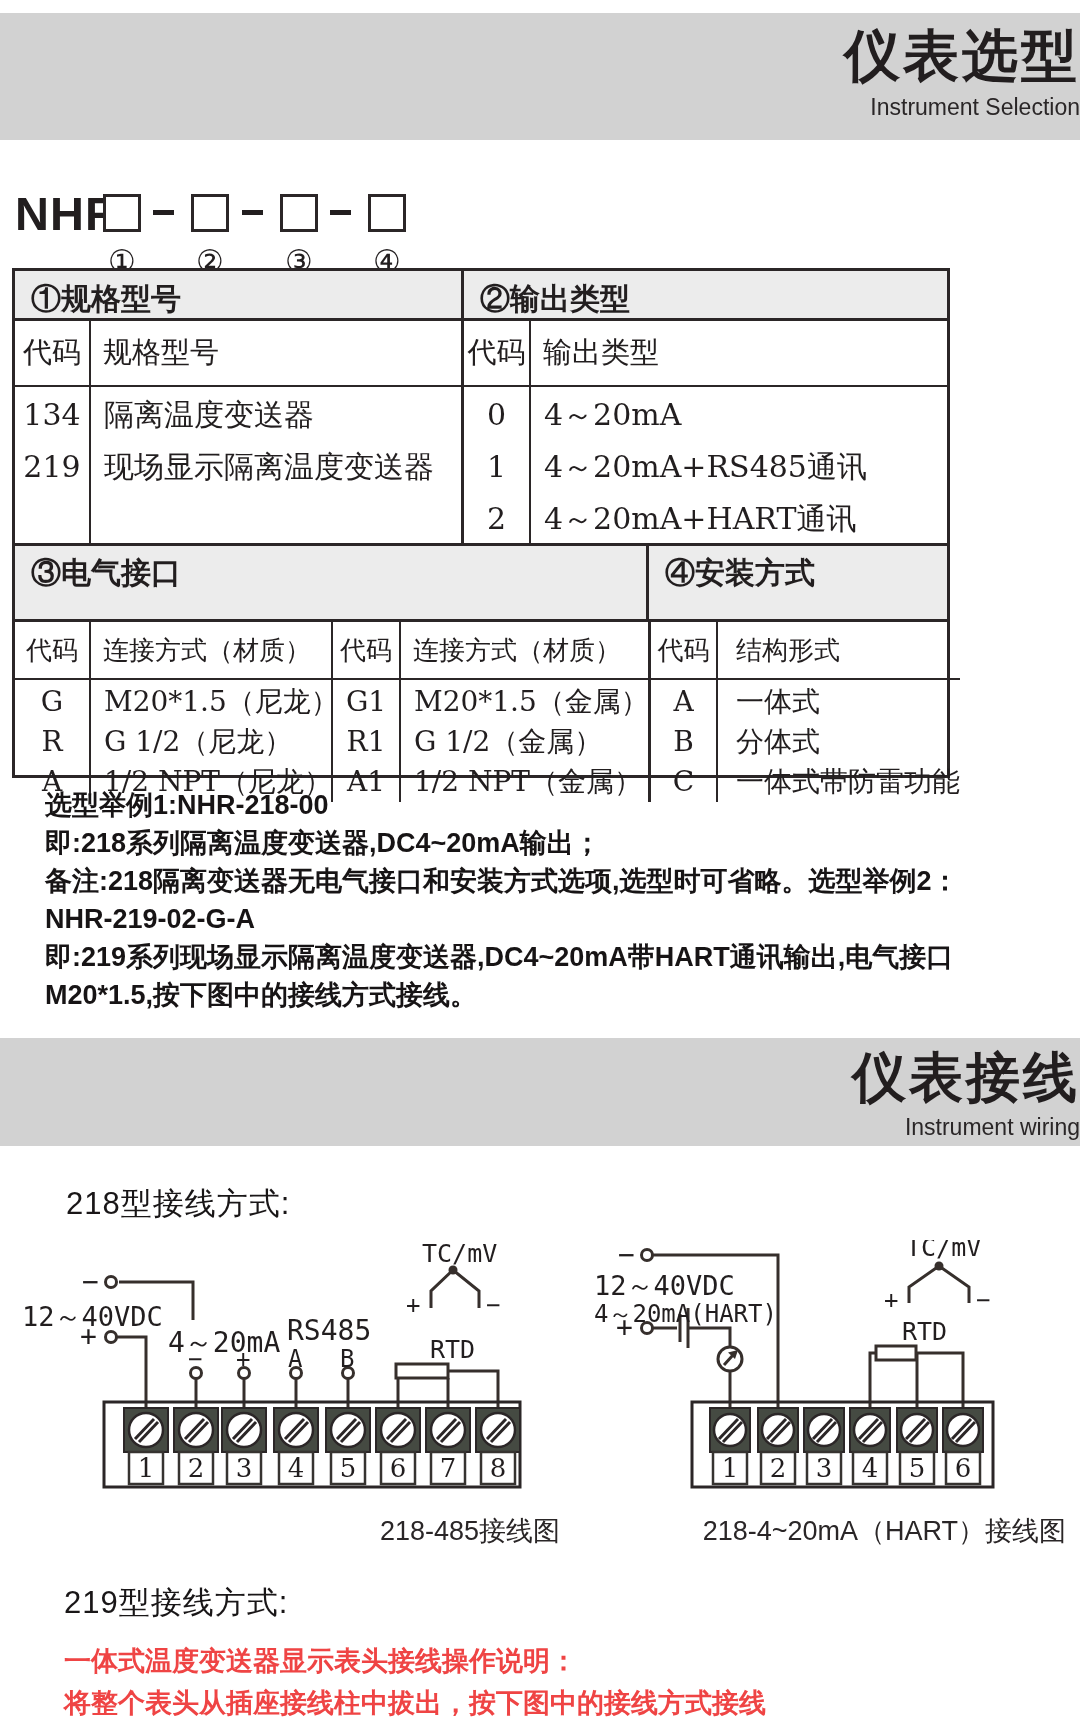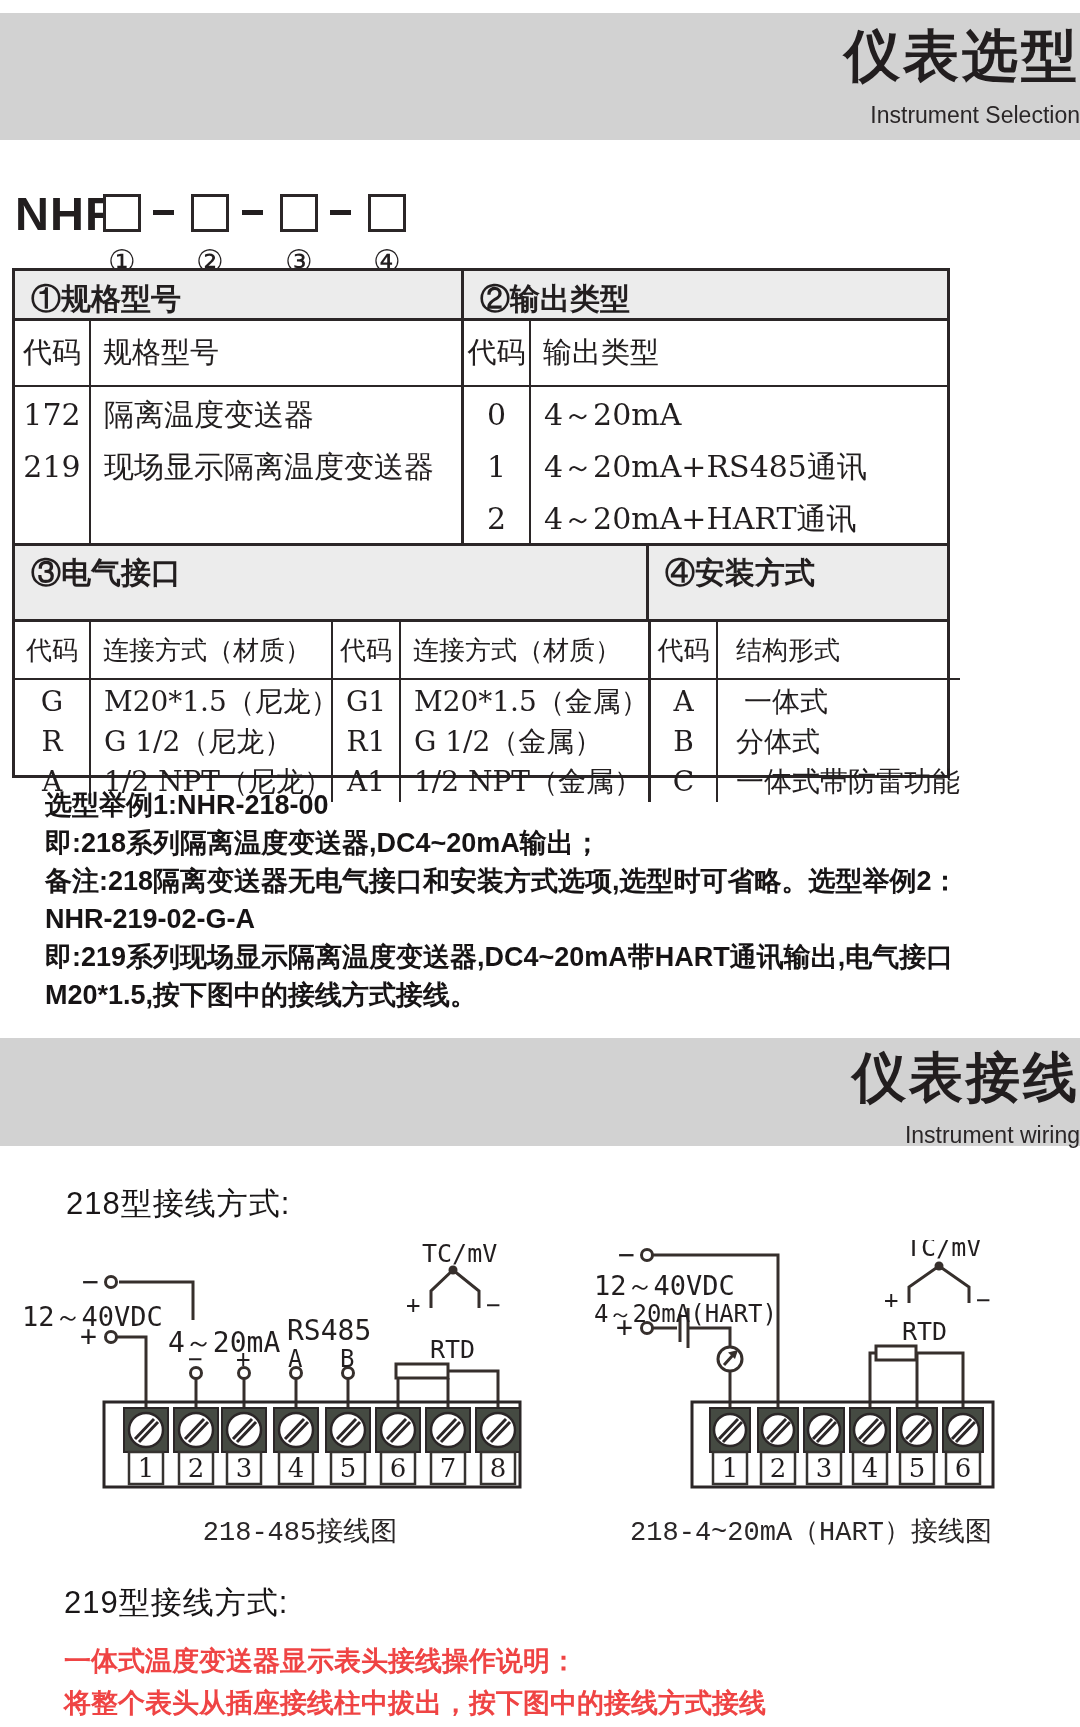--- a/index.html
+++ b/index.html
@@ -9,21 +9,21 @@
   html,body{background:#fff}
   body{width:1080px;height:1727px;position:relative;overflow:hidden;
        font-family:"Liberation Sans",sans-serif;color:var(--ink)}
   .abs{position:absolute}
   
   .band{left:0;width:1080px;background:var(--band);text-align:right}
   #band1{top:13px;height:127px}
   #band2{top:1038px;height:108px}
   .band .t{font-size:56px;font-weight:700;letter-spacing:3px;padding-top:12px;line-height:1.1}
   #band2 .t{font-size:54px;padding-top:10px}
-  .band .s{font-size:23px;margin-top:15px;color:#2a2627}
+  .band .s{font-size:23px;margin-top:7px;color:#2a2627}
   
   #nhr{left:15px;top:186px;font-size:47px;font-weight:700;letter-spacing:1px}
   .codebox{position:absolute;width:38px;height:38px;border:3px solid var(--bd);top:194px;background:#fff}
   .dash{position:absolute;width:21px;height:5px;background:var(--ink);top:210px}
   .digit{position:absolute;top:243px;width:40px;text-align:center;
          font-family:"DejaVu Serif","Liberation Serif",serif;font-size:31px}
   
   #tbl{left:12px;top:268px;width:938px;height:510px;border:3px solid var(--bd)}
   .sec-h{background:var(--hdr);font-size:30px;font-weight:700;padding:8px 0 0 16px;border-bottom:3px solid var(--bd)}
   .bL3{border-left:3px solid var(--bd)}
@@ -50,21 +50,21 @@
   #notes{left:45px;top:786px;width:1005px;font-size:27px;font-weight:700;line-height:38px;color:#171415}
   
   .wire-h{font-size:31px;color:#191617;letter-spacing:1px}
   #h218{left:66px;top:1183px}
   #h219{left:64px;top:1582px}
   #instr{left:64px;top:1640px;font-size:27px;font-weight:700;line-height:42px;color:#ef4444}
   svg text{fill:var(--ink)}
   .mono{font-family:"DejaVu Sans Mono","Liberation Mono",monospace}
   .w{stroke:var(--wire);stroke-width:3;fill:none}
   .oc{fill:#fff;stroke:var(--wire);stroke-width:3}
-  .cap{top:1513px;font-family:Liberation Mono, monospace;font-size:27px;text-align:center;color:#2a2627}
+  .cap{top:1513px;font-family:Liberation Sans, sans-serif;font-size:27px;text-align:right;color:#2a2627}
   #capL{left:40px;width:520px}
   #capR{left:556px;width:510px}
 </style>
 </head>
 <body>
 
 <div class="abs band" id="band1">
   <div class="t">仪表选型</div>
   <div class="s">Instrument Selection</div>
 </div>
@@ -86,21 +86,21 @@
   <div id="ab">
     <div class="sec-h span2">①规格型号</div>
     <div class="sec-h span2 bL3">②输出类型</div>
 
     <div class="lab serif c bR2 bB2">代码</div>
     <div class="lab serif bB2">规格型号</div>
     <div class="lab serif c bL3 bR2 bB2">代码</div>
     <div class="lab serif bB2">输出类型</div>
 
     <div class="dat serif c bR2">
-      <div>172</div>
+      <div>134</div>
       <div>219</div>
     </div>
     <div class="dat serif v">
       <div>隔离温度变送器</div>
       <div>现场显示隔离温度变送器</div>
     </div>
     <div class="dat serif c bL3 bR2">
       <div>0</div>
       <div>1</div>
       <div>2</div>
@@ -144,21 +144,21 @@
         <div>M20*1.5（金属）</div>
         <div>G 1/2（金属）</div>
         <div>1/2 NPT（金属）</div>
       </div>
       <div class="dat serif c bL3 bR2">
         <div>A</div>
         <div>B</div>
         <div>C</div>
       </div>
       <div class="dat serif" style="padding-left:0">
-        <div style="padding-left:26px">一体式</div>
+        <div style="padding-left:18px">一体式</div>
         <div style="padding-left:18px">分体式</div>
         <div style="padding-left:18px">一体式带防雷功能</div>
       </div>
     </div>
   </div>
 </div>
 
 <div class="abs" id="notes">
   <div>选型举例1:NHR-218-00</div>
   <div>即:218系列隔离温度变送器,DC4~20mA输出；</div>

